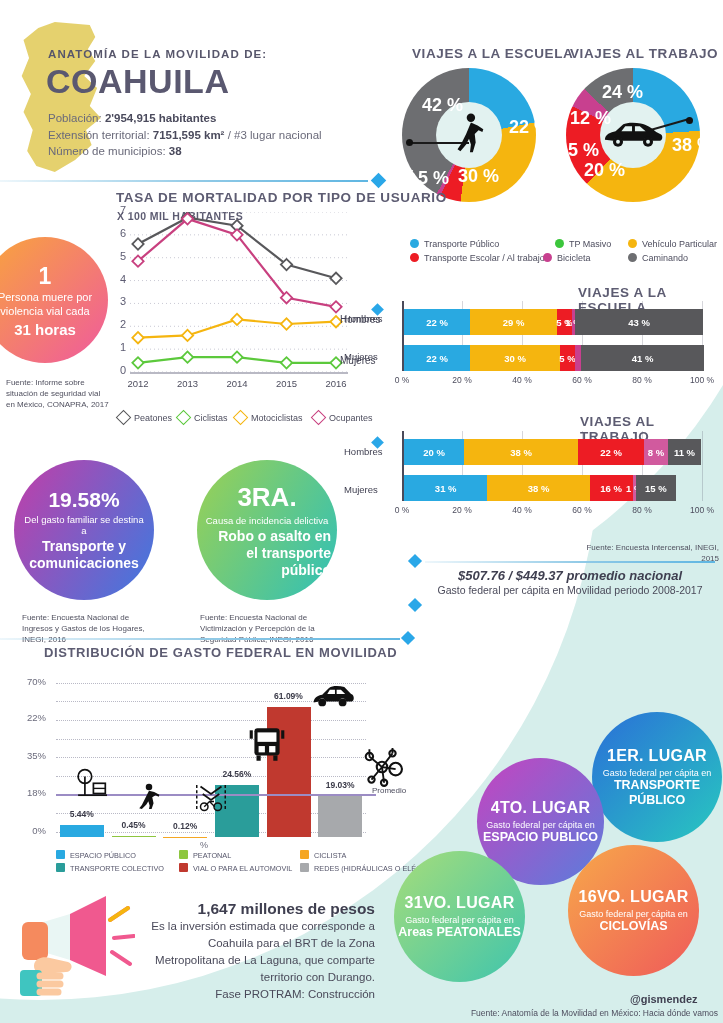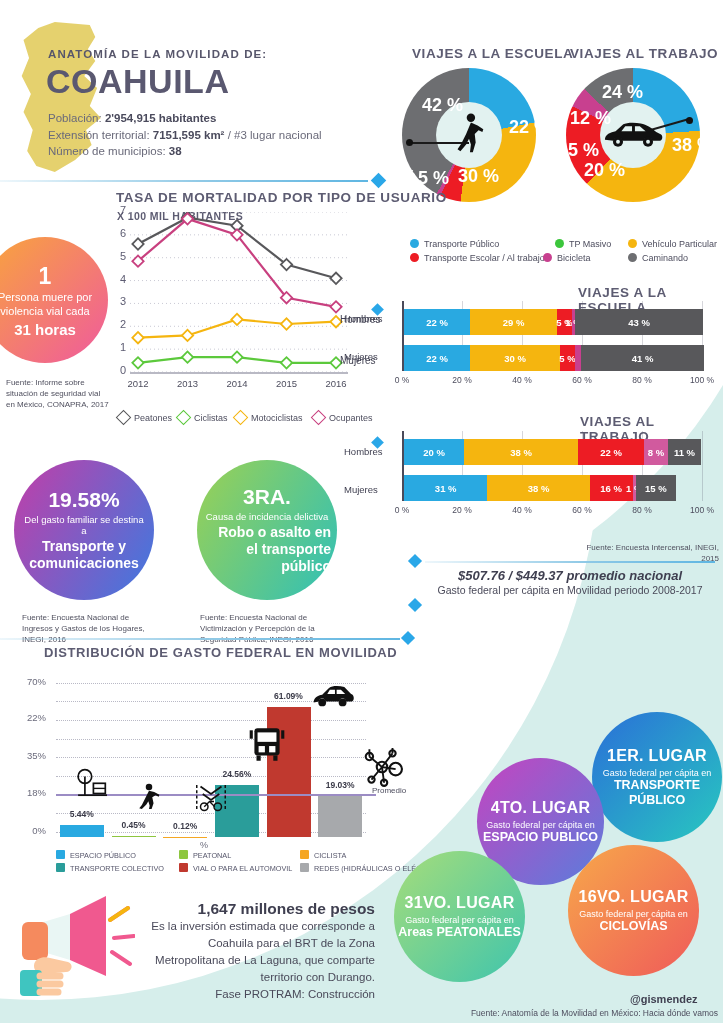--- a/index.html
+++ b/index.html
@@ -330,21 +330,21 @@
   <div class="circ" style="left:14px;top:460px;width:140px;height:140px;
        background:linear-gradient(120deg,#c23ea8,#3d7ae0);">
     <div style="font-size:21px;font-weight:bold;">19.58%</div>
     <div style="font-size:9.5px;margin-top:2px;padding:0 8px;">Del gasto familiar  se destina a</div>
     <div style="font-size:14px;font-weight:bold;line-height:17px;margin-top:2px;padding:0 8px;">Transporte y comunicaciones</div>
   </div>
   <div class="src" style="left:22px;top:612px;width:140px;">Fuente: Encuesta Nacional de Ingresos y Gastos de los Hogares, INEGI, 2016</div>
 
   <div class="circ" style="left:197px;top:460px;width:140px;height:140px;
        background:linear-gradient(120deg,#9cd153,#2fc0b8);">
-    <div style="font-size:21px;font-weight:bold;">3RA.</div>
+    <div style="font-size:26px;font-weight:bold;">3RA.</div>
     <div style="font-size:9.5px;margin-top:2px;padding:0 8px;">Causa de incidencia delictiva</div>
     <div style="font-size:14px;font-weight:bold;line-height:17px;margin-top:2px;padding:0 6px;text-align:right;">Robo o asalto en el transporte público</div>
   </div>
   <div class="src" style="left:200px;top:612px;width:150px;">Fuente: Encuesta Nacional de Victimización y Percepción de la Seguridad Pública, INEGI, 2016</div>
 
   <div class="divider" style="left:425px;top:561px;width:290px;"></div>
   <div class="diamond" style="left:410px;top:556px;width:10px;height:10px;"></div>
   <div class="money" style="left:420px;top:568px;width:300px;">
     <div class="m1">$507.76 / $449.37 promedio nacional</div>
     <div class="m2">Gasto federal per cápita en Movilidad periodo 2008-2017</div>

